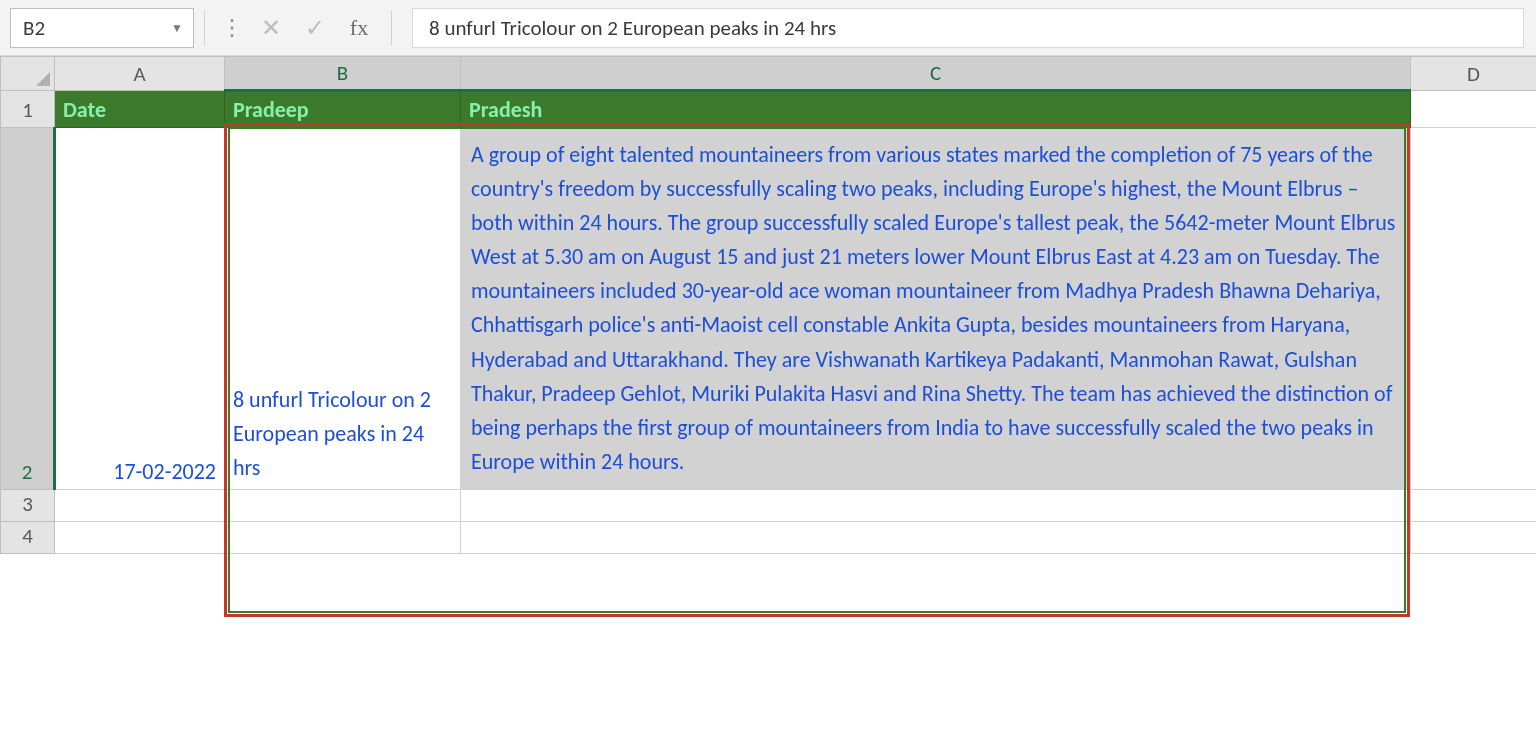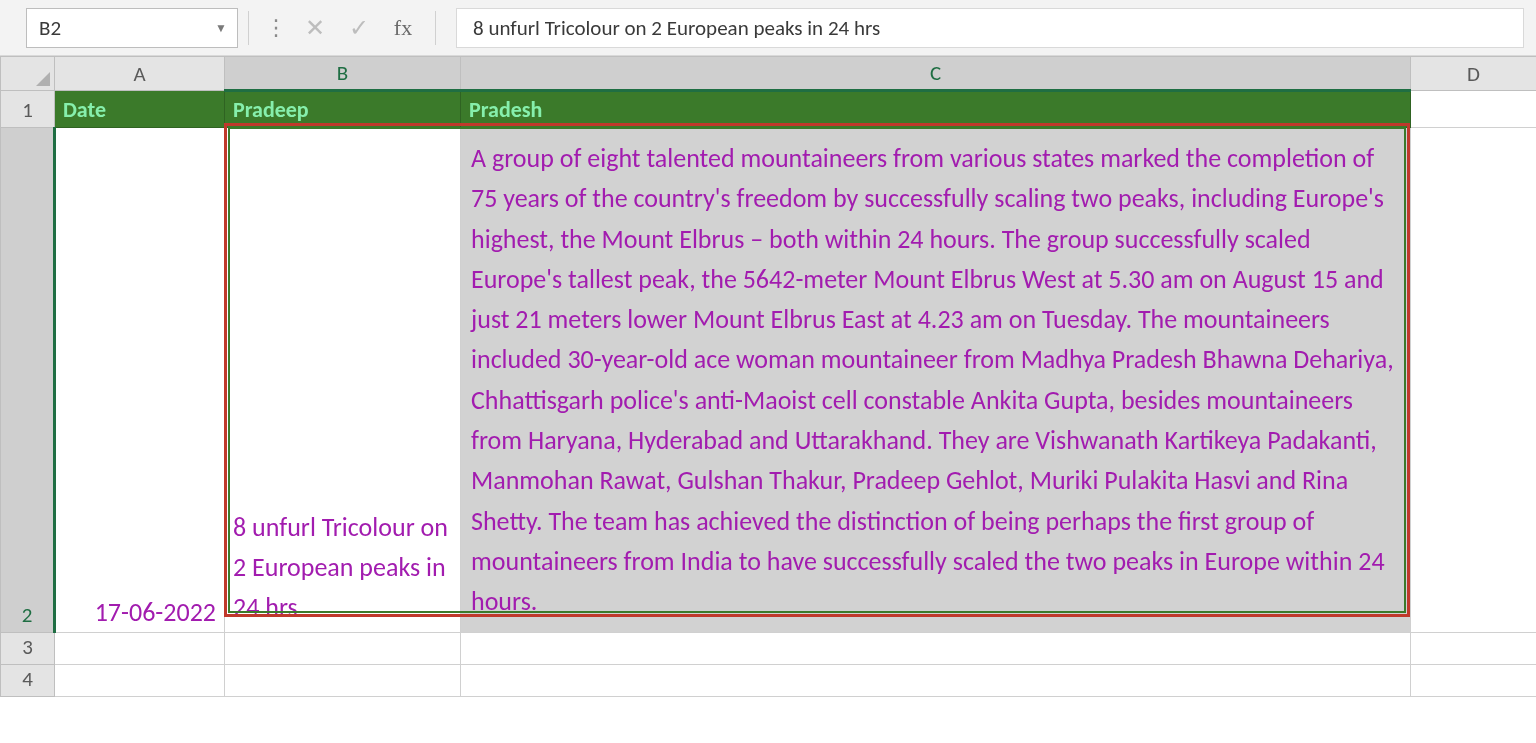--- a/index.html
+++ b/index.html
@@ -15,31 +15,31 @@
   
   .top-strip {
     display: flex;
     align-items: center;
     height: 56px;
     padding: 8px 6px 8px 6px;
     background: #f3f3f3;
     border-bottom: 1px solid #d9d9d9;
   }
   .name-box {
-    width: 212px;
+    width: 184px;
     height: 40px;
     background: #ffffff;
     border: 1px solid #bdbdbd;
     display: flex;
     align-items: center;
     justify-content: space-between;
     padding: 0 10px 0 12px;
     font-size: 21px;
     color: #3a3a3a;
-    margin-left: 20px;
+    margin-left: 4px;
   }
   .name-box .caret {
     color: #7a7a7a;
     font-size: 12px;
   }
   .fb-sep {
     width: 1px;
     height: 34px;
     background: #d0d0d0;
     margin: 0 10px;
@@ -144,22 +144,22 @@
   }
   th.rowhdr.sel-row {
     background: #cfcfcf;
     color: #1f6e43;
     border-right: 3px solid #1f6e43;
   }
 
   
   td {
     border: 1px solid #d0d0d0;
-    font-size: 26px;
-    color: #a21caf;
+    font-size: 22px;
+    color: #1d4ed8;
     padding: 4px 8px;
     vertical-align: bottom;
     background: #ffffff;
   }
   
   tr.tblhdr td {
     background: #3b7a2a;
     color: #86efac;
     font-weight: 700;
     font-size: 22px;
@@ -242,21 +242,21 @@
     <tr class="tblhdr">
       <th class="rowhdr">1</th>
       <td>Date</td>
       <td>Pradeep</td>
       <td>Pradesh</td>
       <td style="background:#ffffff;border:1px solid #d0d0d0;"></td>
     </tr>
 
     <tr>
       <th class="rowhdr sel-row">2</th>
-      <td class="date">17-06-2022</td>
+      <td class="date">17-02-2022</td>
       <td class="headline activecell">8 unfurl Tricolour on 2 European peaks in 24 hrs</td>
       <td class="article selfill">A group of eight talented mountaineers from various states marked the completion of 75 years of the country's freedom by successfully scaling two peaks, including Europe's highest, the Mount Elbrus – both within 24 hours. The group successfully scaled Europe's tallest peak, the 5642-meter Mount Elbrus West at 5.30 am on August 15 and just 21 meters lower Mount Elbrus East at 4.23 am on Tuesday. The mountaineers included 30-year-old ace woman mountaineer from Madhya Pradesh Bhawna Dehariya, Chhattisgarh police's anti-Maoist cell constable Ankita Gupta, besides mountaineers from Haryana, Hyderabad and Uttarakhand. They are Vishwanath Kartikeya Padakanti, Manmohan Rawat, Gulshan Thakur, Pradeep Gehlot, Muriki Pulakita Hasvi and Rina Shetty. The team has achieved the distinction of being perhaps the first group of mountaineers from India to have successfully scaled the two peaks in Europe within 24 hours.</td>
       <td></td>
     </tr>
 
     <tr class="empty">
       <th class="rowhdr">3</th>
       <td></td>
       <td></td>
       <td></td>

